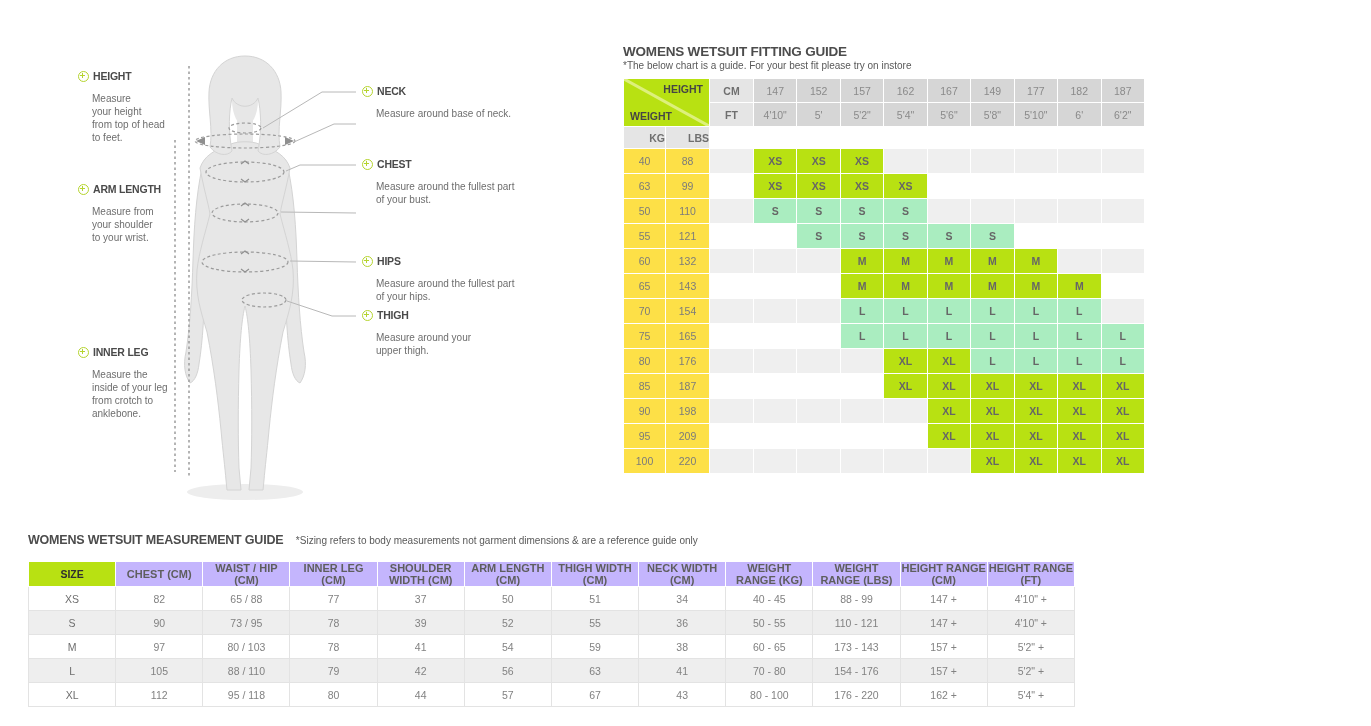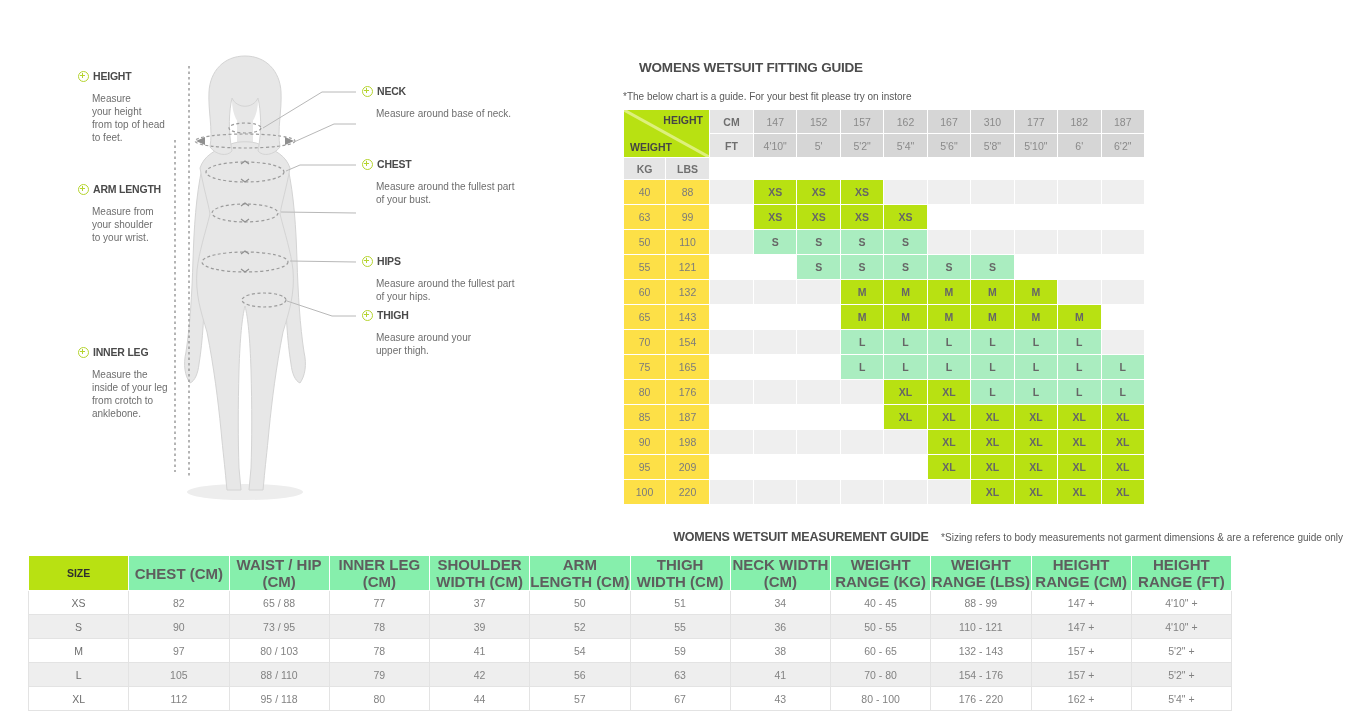--- a/index.html
+++ b/index.html
@@ -10,47 +10,47 @@
   .mlabel{position:absolute;color:#4f4f4f;}
   .mlabel .title{display:flex;align-items:center;gap:4px;font-size:10.5px;font-weight:bold;letter-spacing:-0.2px;color:#4a4a4a;line-height:12px;}
   .mlabel .desc{margin-left:14px;margin-top:10px;font-size:10px;line-height:13px;color:#6e6e6e;white-space:pre-line;}
   .plus-icon{position:relative;display:inline-block;width:9px;height:9px;border:1px solid #b5d42e;border-radius:50%;flex:0 0 auto;}
   .plus-icon::before{content:"";position:absolute;left:1px;top:3px;width:5px;height:1px;background:#b5d42e;}
   .plus-icon::after{content:"";position:absolute;left:3px;top:1px;width:1px;height:5px;background:#b5d42e;}
   .artwork{position:absolute;left:0;top:0;pointer-events:none;}
 
   
   .fg-section{position:absolute;left:623px;top:44px;width:523px;}
-  .fg-title{margin:16px;font-size:13.5px;line-height:15px;font-weight:bold;color:#4c4c4c;letter-spacing:-0.2px;}
+  .fg-title{margin:0;font-size:13.5px;line-height:15px;font-weight:bold;color:#4c4c4c;letter-spacing:-0.2px;}
   .fg-sub{margin:1px 0 0 0;font-size:10px;line-height:12px;color:#595959;}
   table.fg-table{border-collapse:collapse;table-layout:fixed;width:522px;margin-top:6px;font-size:10.5px;}
   table.fg-table td{border:1px solid #fff;text-align:center;height:24px;padding:0;overflow:hidden;}
   tr.fg-hr1 td,tr.fg-hr2 td{height:23px;}
-  tr.fg-hr3 td{height:21px;}
+  tr.fg-hr3 td{height:21px;text-align:right;}
   td.corner{position:relative;background:#b8e112;}
   .corner-svg{position:absolute;left:0;top:0;width:100%;height:100%;}
   .corner .clab{position:absolute;font-weight:bold;font-size:10.5px;color:#454545;}
   .corner .clab.h{top:4px;right:6px;}
   .corner .clab.w{bottom:4px;left:6px;text-align:center;}
   td.ucell{background:#e5e5e5;color:#6f6f6f;font-weight:bold;}
   td.hcell{background:#d6d6d6;color:#8a8a8a;}
   td.wcell{background:#fde047;color:#7b7b7b;}
   td.plain{background:#fff;}
   tr.stripe td.plain{background:#efefef;}
   td.size{font-weight:bold;color:#666;}
   td.lime{background:#b8e112;}
   td.mint{background:#aaedc0;}
 
   
   .mg-section{position:absolute;left:28px;top:527px;width:1315px;}
-  .mg-titleline{line-height:18px;text-align:right;}
+  .mg-titleline{line-height:24px;}
   .mg-title{display:inline;font-size:12.5px;font-weight:bold;color:#4c4c4c;letter-spacing:-0.2px;}
   .mg-sub{display:inline;margin-left:8px;font-size:10px;color:#595959;}
-  table.mg-table{border-collapse:collapse;table-layout:fixed;width:1204px;margin-top:8px;font-size:10.5px;}
-  table.mg-table th{background:#86efac;border:1px solid #fff;height:20px;font-size:15px;font-weight:bold;color:#5e5e5e;padding:0;}
+  table.mg-table{border-collapse:collapse;table-layout:fixed;width:1047px;margin-top:8px;font-size:10.5px;}
+  table.mg-table th{background:#c4b5fd;border:1px solid #fff;height:20px;font-size:11px;font-weight:bold;color:#5e5e5e;padding:0;}
   table.mg-table th.size-h{background:#b8e112;color:#2f2f2f;font-size:10.5px;}
   table.mg-table td{border:1px solid #e3e3e3;height:23px;text-align:center;color:#828282;padding:0;}
   table.mg-table td.size-col{color:#6e6e6e;}
   table.mg-table tr.stripe td{background:#eeeeee;}
 </style>
 </head>
 <body>
 
 <div class="page">
 
@@ -190,21 +190,21 @@
             </svg>
             <span class="clab h">HEIGHT</span>
             <span class="clab w">WEIGHT</span>
           </td>
           <td class="ucell">CM</td>
         <td class="hcell">147</td>
             <td class="hcell">152</td>
             <td class="hcell">157</td>
             <td class="hcell">162</td>
             <td class="hcell">167</td>
-            <td class="hcell">310</td>
+            <td class="hcell">149</td>
             <td class="hcell">177</td>
             <td class="hcell">182</td>
             <td class="hcell">187</td>
           </tr>
         <tr class="fg-hr2" id="fg-r2">
           <td class="ucell">FT</td>
         <td class="hcell">4'10"</td>
             <td class="hcell">5'</td>
             <td class="hcell">5'2"</td>
             <td class="hcell">5'4"</td>
@@ -470,21 +470,21 @@
           <tr>
             <td class="size-col">M</td>
             <td>97</td>
             <td>80 / 103</td>
             <td>78</td>
             <td>41</td>
             <td>54</td>
             <td>59</td>
             <td>38</td>
             <td>60 - 65</td>
-            <td>132 - 143</td>
+            <td>173 - 143</td>
             <td>157 +</td>
             <td>5'2" +</td>
           </tr>
           <tr class="stripe">
             <td class="size-col">L</td>
             <td>105</td>
             <td>88 / 110</td>
             <td>79</td>
             <td>42</td>
             <td>56</td>

